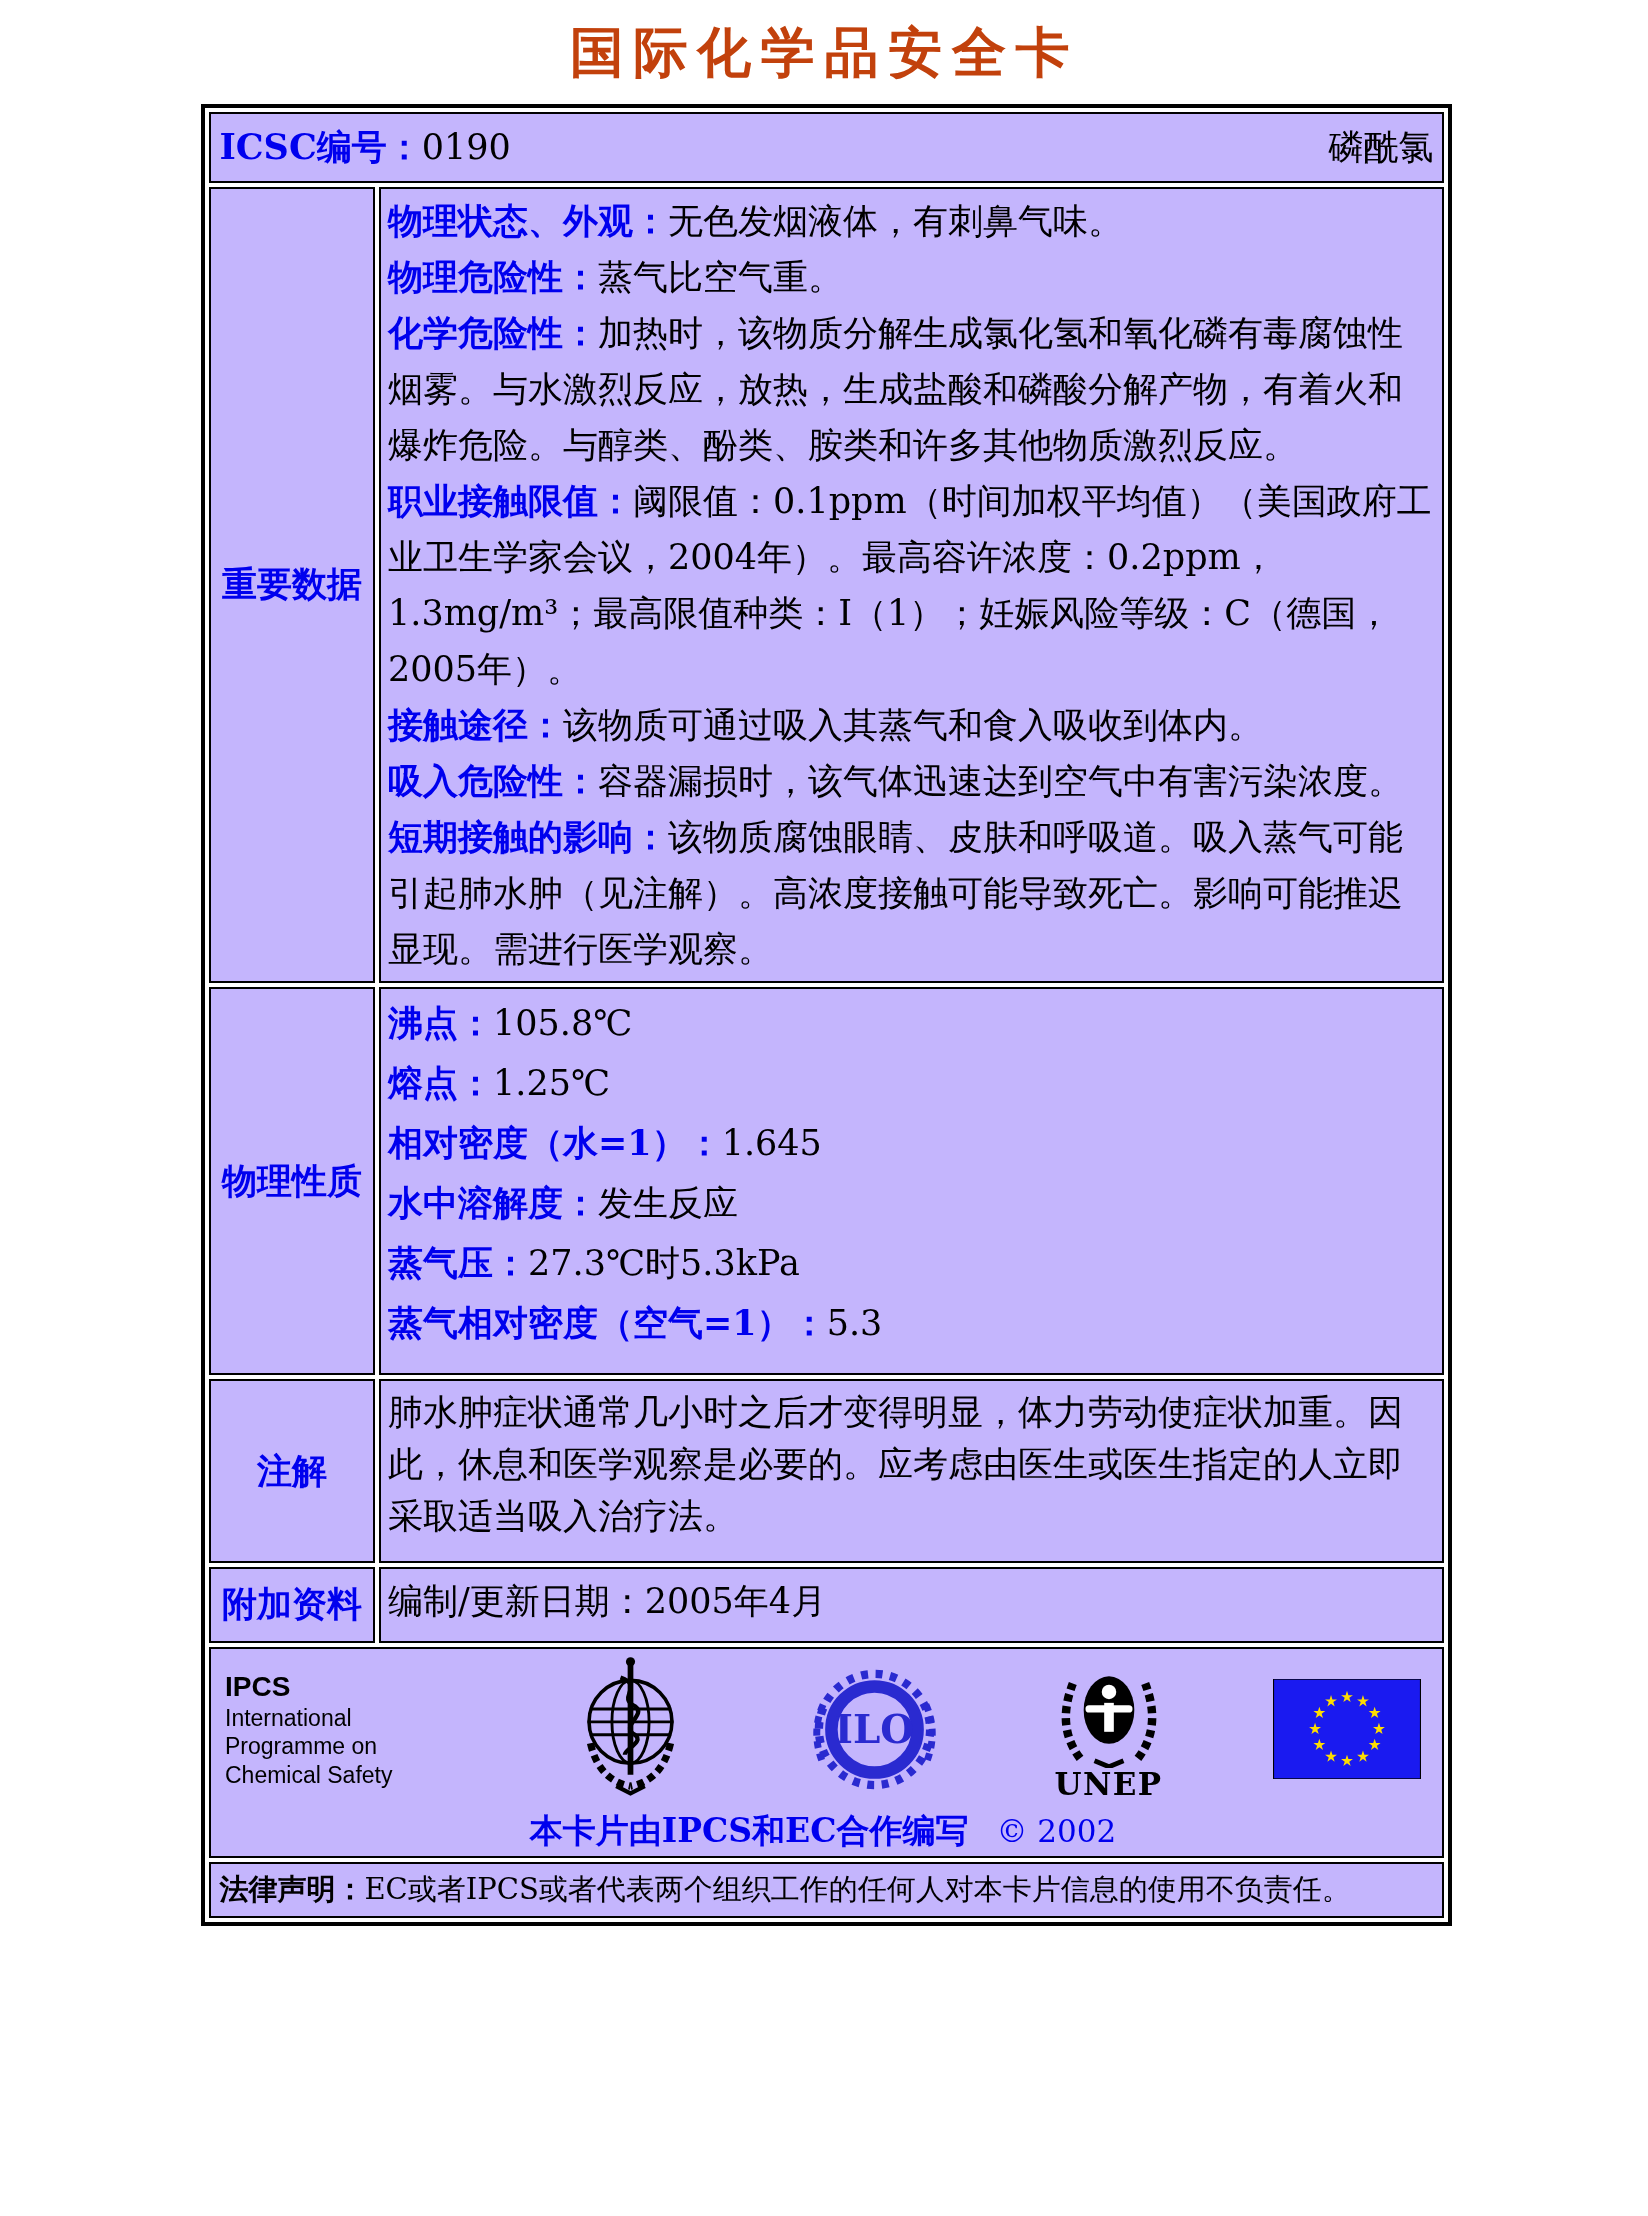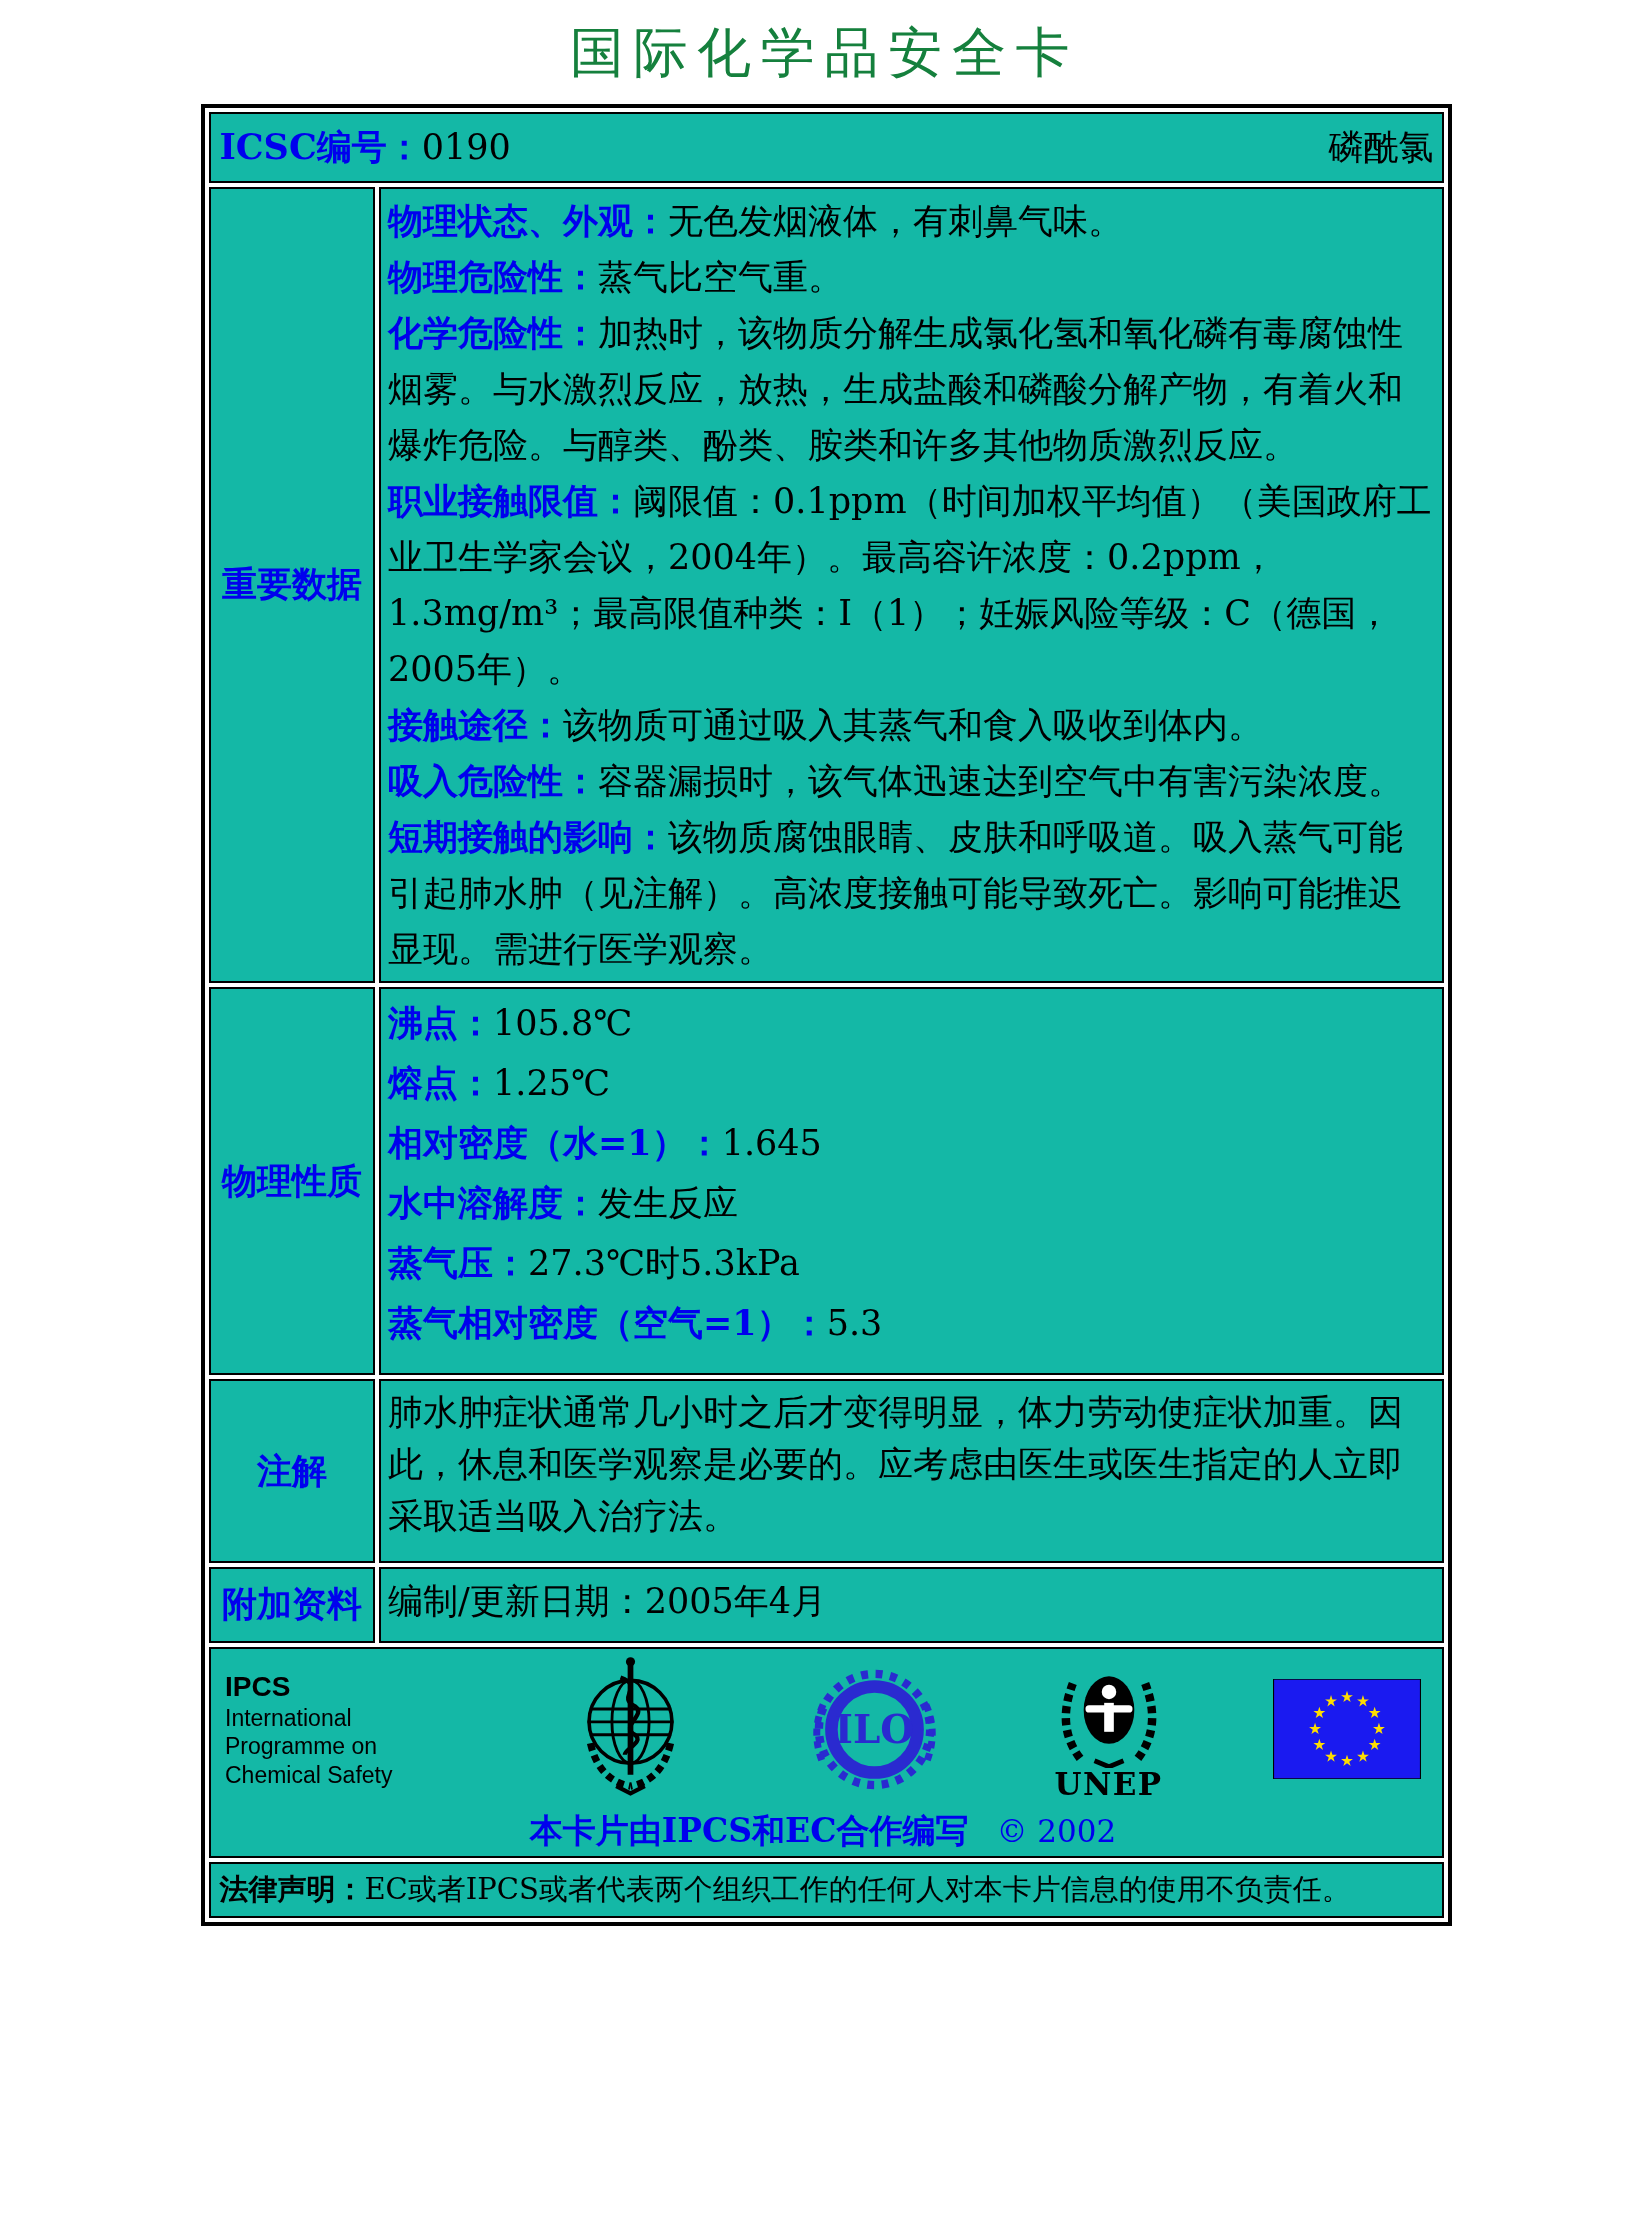--- a/index.html
+++ b/index.html
@@ -2,32 +2,32 @@
 <html style="font-size:11px"><head>
 <meta charset="utf-8">
 <style>
   html,body{margin:0;padding:0;background:#fff;}
   body{
     width:1649px;height:2216px;position:relative;
     font-family:"DejaVu Serif","Liberation Serif",serif;
     color:#000;
   }
   .page-title{
-    text-align:center;color:#15803d;font-weight:normal;
+    text-align:center;color:#c2410c;font-weight:bold;
     font-size:54px;letter-spacing:9.7px;
     margin:16.7px 0 14px 0;
     font-family:"DejaVu Serif","Liberation Serif",serif;
   }
   table.card{
     margin-left:201px;width:1251px;
     border:4.2px solid #000;
     border-collapse:separate;border-spacing:4.2px;
     table-layout:fixed;
   }
-  table.card td{border:2.1px solid #000;background:#14b8a6;}
+  table.card td{border:2.1px solid #000;background:#c4b5fd;}
   col.c-label{width:166px;}
   td.row-label{
     text-align:center;vertical-align:middle;
     color:#0000ee;font-weight:bold;font-size:35px;
     padding:8px;
   }
   td.content{
     vertical-align:top;text-align:left;
     font-size:35px;line-height:56px;
     padding:4.2px 9.7px 4.2px 7px;

